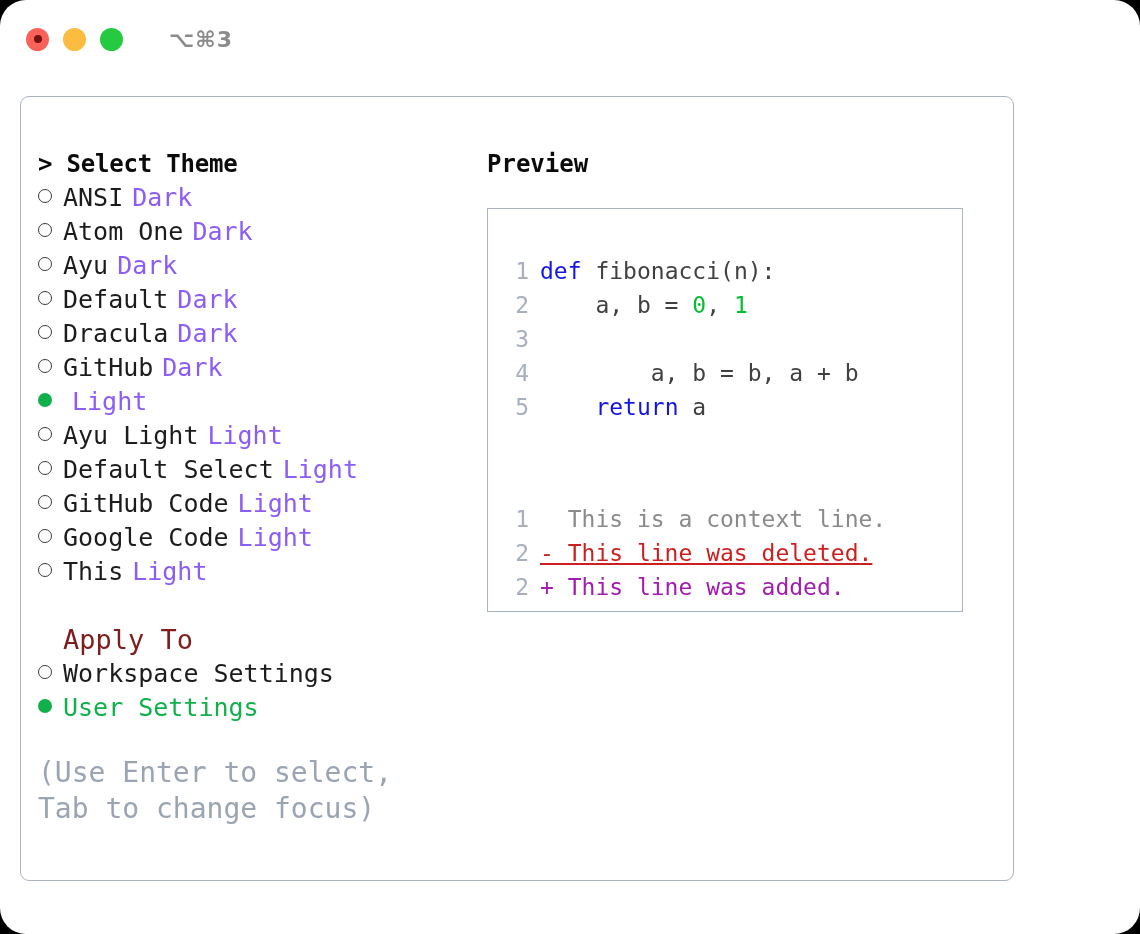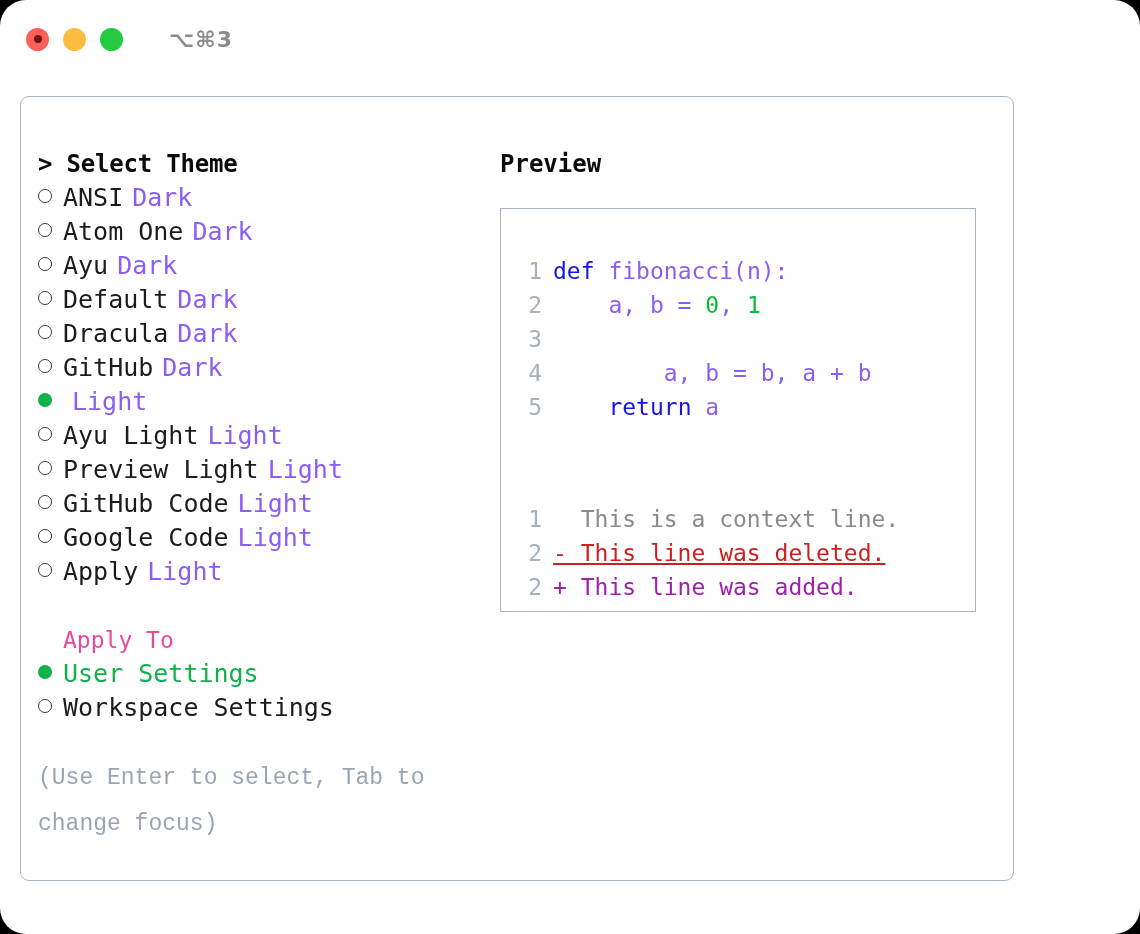--- a/index.html
+++ b/index.html
@@ -131,43 +131,42 @@
   .radio.on {
     background: #10b04a;
     border: none;
   }
 
   .opt-name   { color: #1c1c1c; }
   .opt-name.selected { color: #10b04a; }
   .opt-kind   { color: #8b5cf6; margin-left: 9px; }
 
   .group-head {
-    font-size: 23px;
-    line-height: 34px;
-    color: #ec4899;
+    font-size: 27px;
+    line-height: 34px;
+    color: #7f1d1d;
     padding-left: 25px;
     white-space: pre;
   }
 
   .spacer-lg { height: 34px; }
 
   .hint {
     margin-top: 30px;
-    font-size: 23px;
-    line-height: 46px;
+    font-size: 28px;
+    line-height: 36px;
     color: #9aa4b2;
     width: 410px;
     white-space: pre-wrap;
-    font-family: Liberation Mono, monospace;
   }
 
   
   .right-col {
     position: absolute;
-    left: 479px;
+    left: 466px;
     top: 50px;
     width: 500px;
   }
 
   .preview-heading {
     font-size: 24px;
     font-weight: 700;
     color: #0b0b0b;
     line-height: 34px;
     white-space: pre;
@@ -197,21 +196,21 @@
     color: #a7b0bd;
     margin-right: 11px;
     flex: 0 0 auto;
   }
 
   .code-text { white-space: pre; }
 
   .tok-kw   { color: #1414e6; }
   .tok-fn   { color: #00bcd4; }
   .tok-num  { color: #00bf32; }
-  .tok-txt  { color: #8b5cf6; }
+  .tok-txt  { color: #404040; }
 
   .blank-line { height: 34px; }
 
   .diff-ctx { color: #8a8a8a; margin-top: 44px; }
   .diff-del { color: #cd1f1f; text-decoration: underline; }
   .diff-add { color: #a21caf; text-align: center; }
 </style>
 </head>
 <body>
 
@@ -237,33 +236,33 @@
 
         <div id="theme-list">
             <div class="opt-row"><span class="radio off"></span><span class="opt-name">ANSI</span><span class="opt-kind">Dark</span></div>
             <div class="opt-row"><span class="radio off"></span><span class="opt-name">Atom One</span><span class="opt-kind">Dark</span></div>
             <div class="opt-row"><span class="radio off"></span><span class="opt-name">Ayu</span><span class="opt-kind">Dark</span></div>
             <div class="opt-row"><span class="radio off"></span><span class="opt-name">Default</span><span class="opt-kind">Dark</span></div>
             <div class="opt-row"><span class="radio off"></span><span class="opt-name">Dracula</span><span class="opt-kind">Dark</span></div>
             <div class="opt-row"><span class="radio off"></span><span class="opt-name">GitHub</span><span class="opt-kind">Dark</span></div>
             <div class="opt-row"><span class="radio on"></span><span class="opt-kind">Light</span></div>
             <div class="opt-row"><span class="radio off"></span><span class="opt-name">Ayu Light</span><span class="opt-kind">Light</span></div>
-            <div class="opt-row"><span class="radio off"></span><span class="opt-name">Preview Light</span><span class="opt-kind">Light</span></div>
+            <div class="opt-row"><span class="radio off"></span><span class="opt-name">Default Select</span><span class="opt-kind">Light</span></div>
             <div class="opt-row"><span class="radio off"></span><span class="opt-name">GitHub Code</span><span class="opt-kind">Light</span></div>
             <div class="opt-row"><span class="radio off"></span><span class="opt-name">Google Code</span><span class="opt-kind">Light</span></div>
-            <div class="opt-row"><span class="radio off"></span><span class="opt-name">Apply</span><span class="opt-kind">Light</span></div>
+            <div class="opt-row"><span class="radio off"></span><span class="opt-name">This</span><span class="opt-kind">Light</span></div>
           </div>
 
         <div class="spacer-lg"></div>
 
         <div class="group-head">Apply To</div>
 
         <div id="apply-list">
+            <div class="opt-row"><span class="radio off"></span><span class="opt-name">Workspace Settings</span></div>
             <div class="opt-row"><span class="radio on"></span><span class="opt-name selected">User Settings</span></div>
-            <div class="opt-row"><span class="radio off"></span><span class="opt-name">Workspace Settings</span></div>
           </div>
 
         <div class="hint">(Use Enter to select, Tab to change focus)</div>
       </div>
 
       <div class="right-col">
 
         <div class="preview-heading">Preview</div>
 
         <div class="preview-box">

